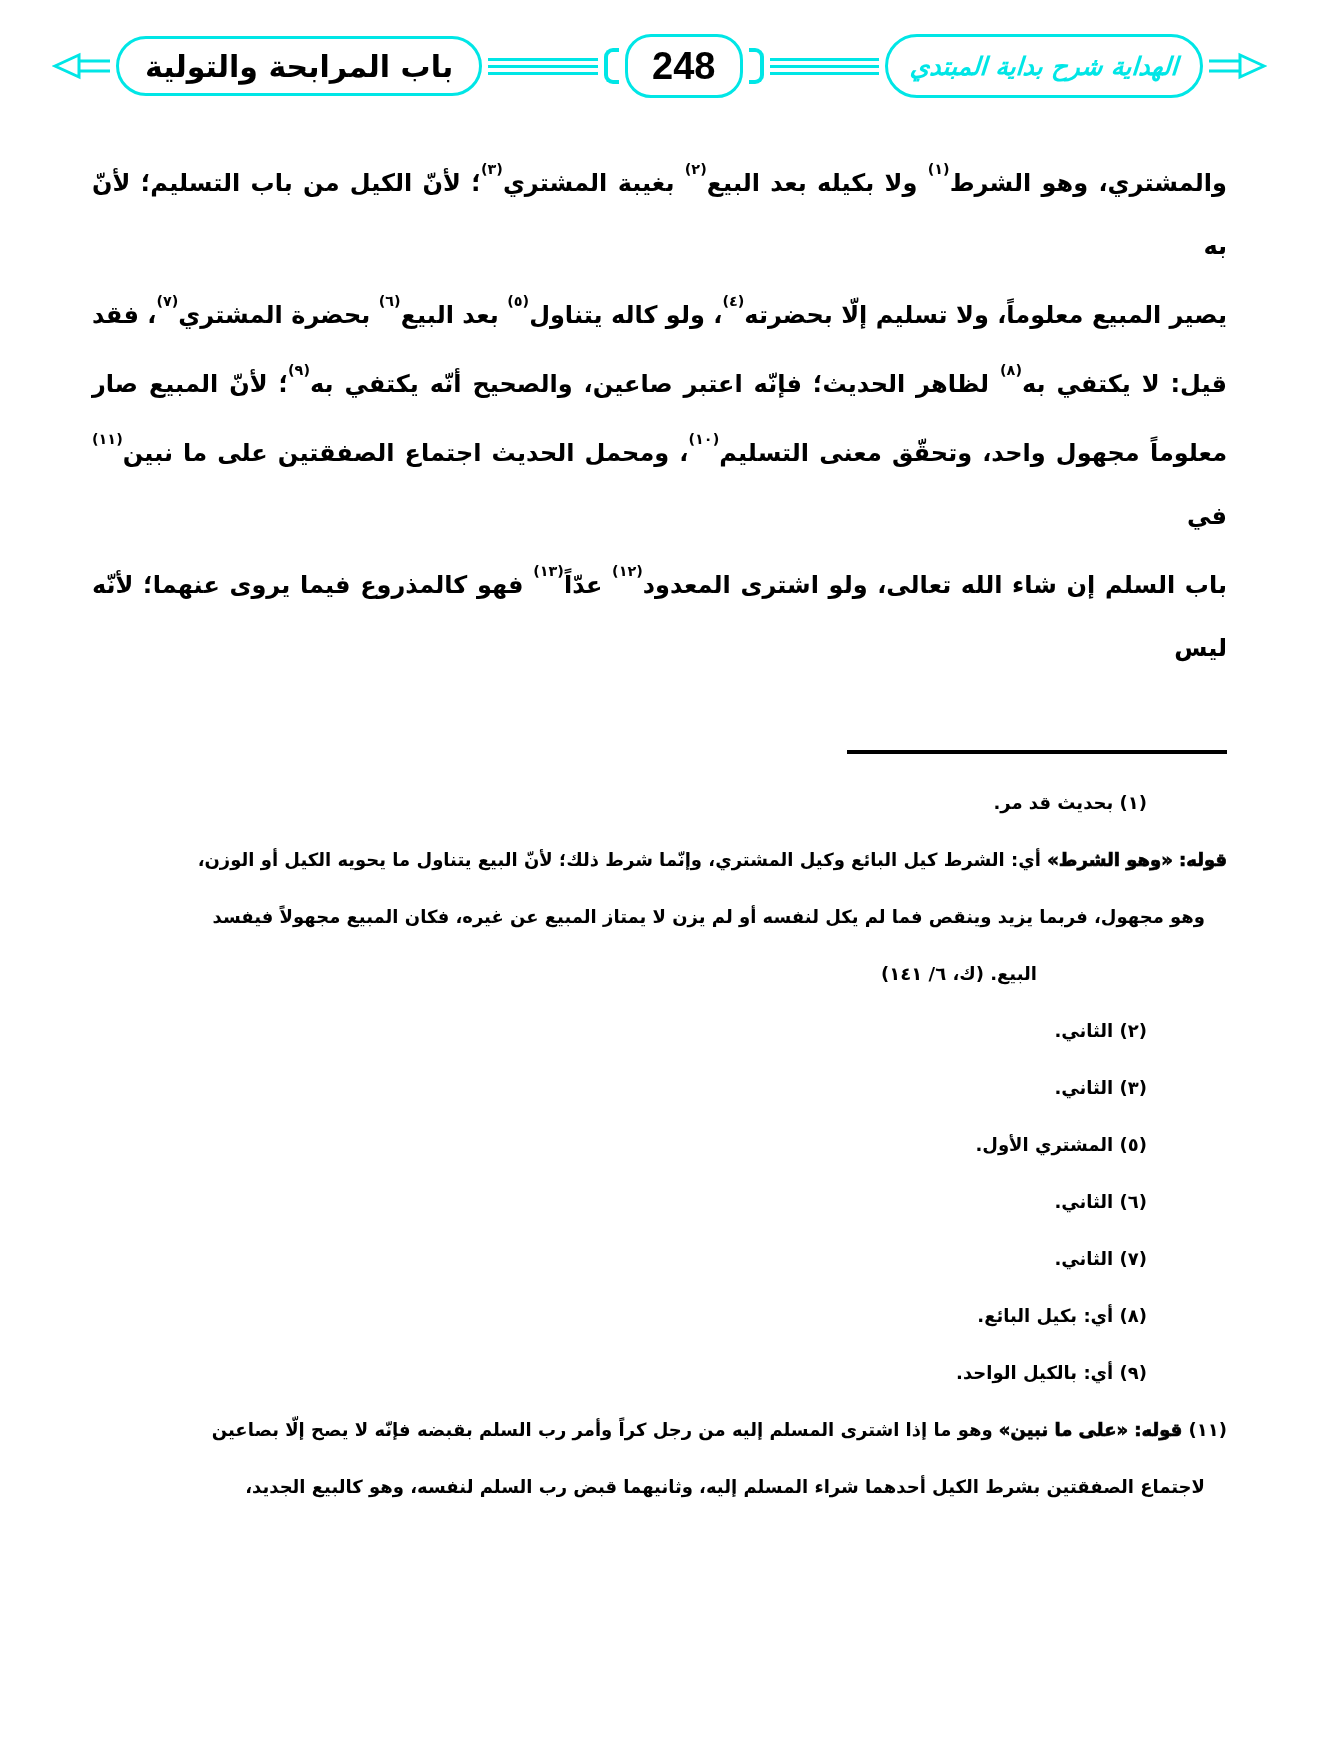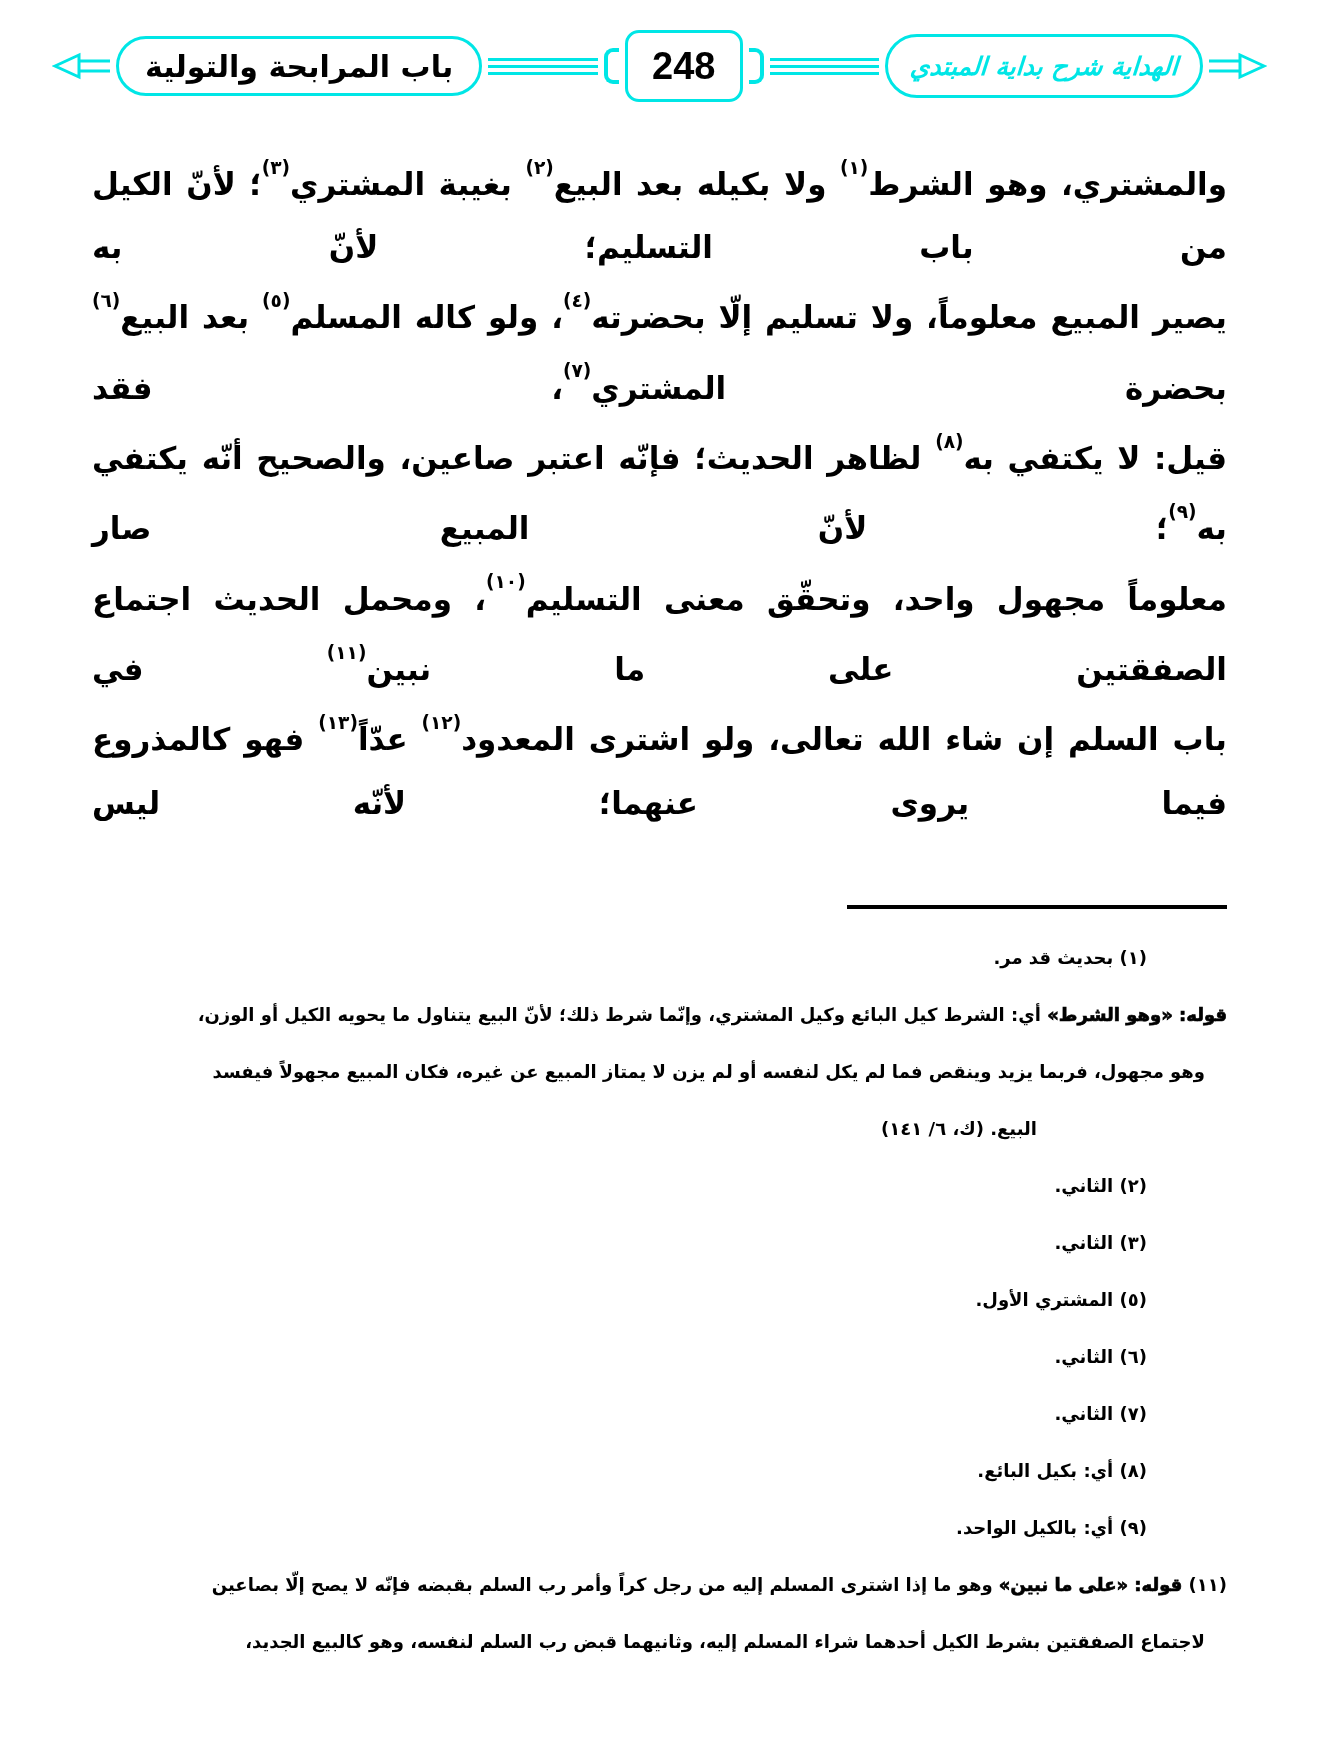--- a/index.html
+++ b/index.html
@@ -13,33 +13,33 @@
 
   
   .band{display:flex;align-items:center;gap:6px;margin:30px 52px 0 52px;height:72px;}
   .rule{flex:1;height:17px;background:linear-gradient(to bottom,
         var(--cyan) 0 3px,transparent 3px 7px,
         var(--cyan) 7px 10px,transparent 10px 14px,
         var(--cyan) 14px 17px);}
   .pill{border:3px solid var(--cyan);background:#fff;display:flex;align-items:center;justify-content:center;}
   .chapter-pill{min-width:330px;height:60px;border-radius:32px;padding:0 26px;}
   .chapter-pill span{font-weight:700;font-size:30px;letter-spacing:1px;}
-  .number-pill{min-width:118px;height:72px;border-radius:14px;}
+  .number-pill{min-width:118px;height:64px;border-radius:26px;}
   .number-pill span{font-family:"Liberation Sans",sans-serif;font-weight:700;font-size:38px;}
   .title-pill{min-width:290px;height:64px;border-radius:34px;padding:0 22px;}
   .title-pill span{color:var(--cyan);font-weight:700;font-size:25px;font-style:italic;transform:skewX(-4deg);white-space:nowrap;}
   .bracket{width:15px;height:36px;border:4px solid var(--cyan);flex:0 0 auto;}
   .bracket-open{border-right:none;border-radius:9px 0 0 9px;}
   .bracket-close{border-left:none;border-radius:0 9px 9px 0;}
   .finial{flex:0 0 auto;}
   .finial.mirror{transform:scaleX(-1);}
 
   
   .main-text{direction:rtl;margin:44px 92px 0 92px;}
-  .text-line{font-weight:700;font-size:31px;line-height:63px;text-align:justify;text-align-last:justify;}
+  .text-line{font-weight:700;font-size:24px;line-height:63px;text-align:justify;text-align-last:justify;}
   .fn-ref{font-size:0.60em;position:relative;top:-0.55em;font-weight:700;}
 
   
   .fn-separator{width:380px;height:4px;background:#000;margin:70px 0 20px auto;}
   .fn-area{direction:rtl;margin:0 92px;}
   .fn-line{font-weight:700;font-size:18px;line-height:57px;text-align:right;white-space:nowrap;}
   .indent-num{padding-right:80px;}
   .indent-flush{padding-right:0;}
   .indent-cont{padding-right:22px;}
   .indent-cite{padding-right:190px;}
@@ -67,21 +67,21 @@
     <span>الهداية شرح بداية المبتدي</span>
   </div>
   <svg class="finial mirror" width="58" height="38" viewBox="0 0 58 38">
     <path d="M27 14 H58 M27 24 H58" stroke="#00e6e6" stroke-width="3" fill="none"></path>
     <polygon points="3,19 27,8 27,30" fill="#fff" stroke="#00e6e6" stroke-width="3"></polygon>
   </svg>
 </header>
 
 <main class="main-text" dir="rtl">
     <div class="text-line"><span>والمشتري، وهو الشرط</span><sup class="fn-ref">(١)</sup><span> ولا بكيله بعد البيع</span><sup class="fn-ref">(٢)</sup><span> بغيبة المشتري</span><sup class="fn-ref">(٣)</sup><span>؛ لأنّ الكيل من باب التسليم؛ لأنّ به</span></div>
-    <div class="text-line"><span>يصير المبيع معلوماً، ولا تسليم إلّا بحضرته</span><sup class="fn-ref">(٤)</sup><span>، ولو كاله المسلم</span><sup class="fn-ref">(٥)</sup><span> بعد البيع</span><sup class="fn-ref">(٦)</sup><span> بحضرة المشتري</span><sup class="fn-ref">(٧)</sup><span>، فقد</span></div>
+    <div class="text-line"><span>يصير المبيع معلوماً، ولا تسليم إلّا بحضرته</span><sup class="fn-ref">(٤)</sup><span>، ولو كاله يتناول</span><sup class="fn-ref">(٥)</sup><span> بعد البيع</span><sup class="fn-ref">(٦)</sup><span> بحضرة المشتري</span><sup class="fn-ref">(٧)</sup><span>، فقد</span></div>
     <div class="text-line"><span>قيل: لا يكتفي به</span><sup class="fn-ref">(٨)</sup><span> لظاهر الحديث؛ فإنّه اعتبر صاعين، والصحيح أنّه يكتفي به</span><sup class="fn-ref">(٩)</sup><span>؛ لأنّ المبيع صار</span></div>
     <div class="text-line"><span>معلوماً مجهول واحد، وتحقّق معنى التسليم</span><sup class="fn-ref">(١٠)</sup><span>، ومحمل الحديث اجتماع الصفقتين على ما نبين</span><sup class="fn-ref">(١١)</sup><span> في</span></div>
     <div class="text-line"><span>باب السلم إن شاء الله تعالى، ولو اشترى المعدود</span><sup class="fn-ref">(١٢)</sup><span> عدّاً</span><sup class="fn-ref">(١٣)</sup><span> فهو كالمذروع فيما يروى عنهما؛ لأنّه ليس</span></div>
   </main>
 
 <section class="fn-area" dir="rtl">
   <div class="fn-separator"></div>
   <div>
       <div class="fn-line indent-num"><span>(١) بحديث قد مر.</span></div>
       <div class="fn-line indent-flush"><span class="emph">قوله: «وهو الشرط»</span><span> أي: الشرط كيل البائع وكيل المشتري، وإنّما شرط ذلك؛ لأنّ البيع يتناول ما يحويه الكيل أو الوزن،</span></div>

